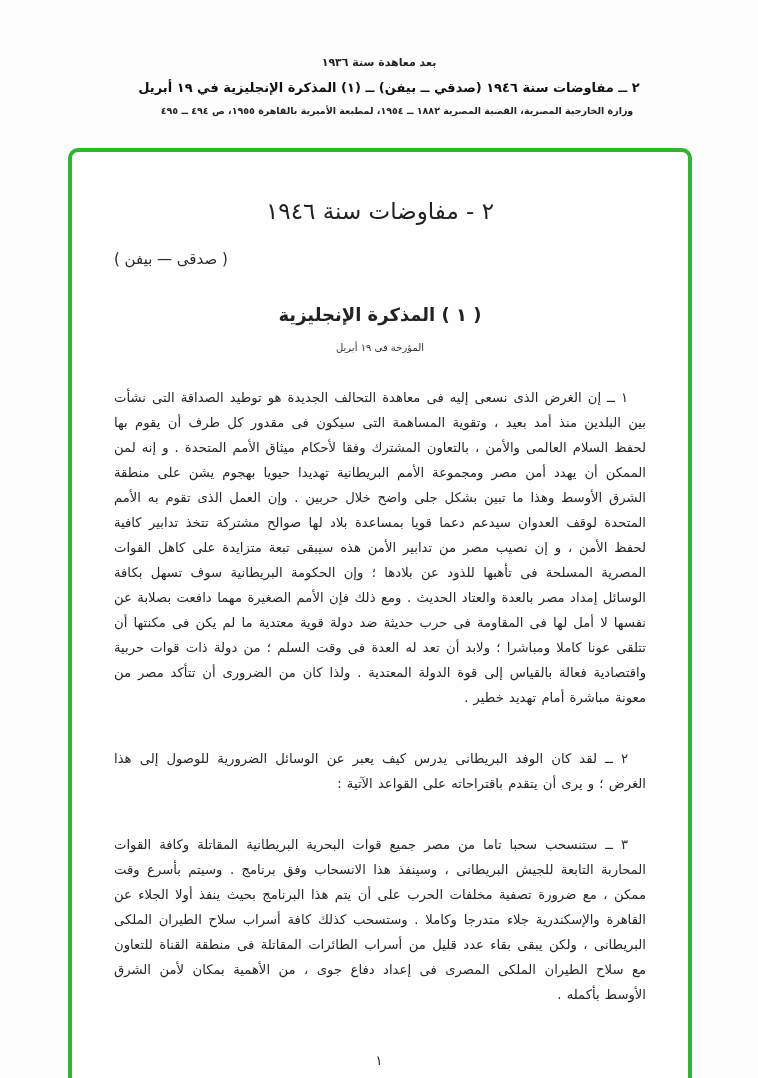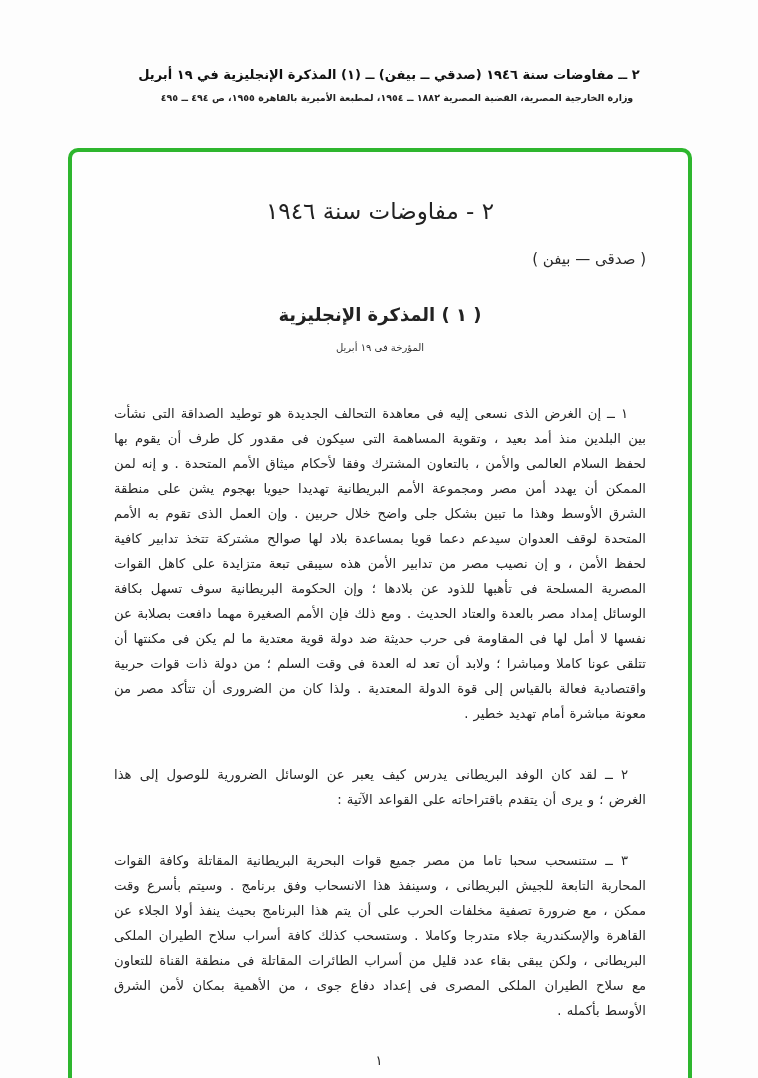--- a/index.html
+++ b/index.html
@@ -20,47 +20,48 @@
   .green-box {
     position:absolute; left:68px; top:148px;
     width:624px; height:990px;
     border:4px solid #2eb62e; border-radius:10px;
     background:#fefefe;
     direction:rtl;
     padding:0 42px;
     overflow:hidden;
   }
   .doc-title    { text-align:center; font-size:23px; font-weight:normal; margin-top:46px; letter-spacing:1px; color:#222; }
-  .doc-subtitle { text-align:right; font-size:15px; margin-top:26px; color:#2a2a2a; }
+  .doc-subtitle { text-align:left; font-size:15px; margin-top:26px; color:#2a2a2a; }
   .section-title{ text-align:center; font-size:18px; margin-top:36px; color:#222;font-weight:bold; }
   .section-date { text-align:center; font-size:10px; margin-top:17px; color:#333; }
 
   .body-text p {
     font-size:13.2px;
     line-height:25px;
     text-align:justify;
     text-indent:18px;
     margin-top:36px;
     color:#262626;
     word-spacing:1px;
   }
-  .body-text p:first-child { margin-top:48px; }
+  .body-text p:first-child { margin-top:32px; }
 
   .page-footer {
     position:absolute; left:0; right:0; bottom:10px;
     text-align:center;
   }
   .page-number { font-size:13px; color:#222; }
 </style>
 </head>
 <body>
 
 <div class="page">
 
   <header class="top-meta">
+    <div class="meta-note">بعد معاهدة سنة ١٩٣٦</div>
     <div class="meta-title">٢ ــ مفاوضات سنة ١٩٤٦ (صدقي ــ بيفن)  ــ  (١) المذكرة الإنجليزية في ١٩ أبريل</div>
     <div class="meta-source">وزارة الخارجية المصرية، القضية المصرية ١٨٨٢ ــ ١٩٥٤، لمطبعة الأميرية بالقاهرة ١٩٥٥، ص ٤٩٤ ــ ٤٩٥</div>
   </header>
 
   <section class="green-box">
     <h1 class="doc-title">٢ - مفاوضات سنة ١٩٤٦</h1>
     <div class="doc-subtitle">( صدقى — بيفن )</div>
     <div class="section-title">( ١ ) المذكرة الإنجليزية</div>
     <div class="section-date">المؤرخة فى ١٩ أبريل</div>
 

